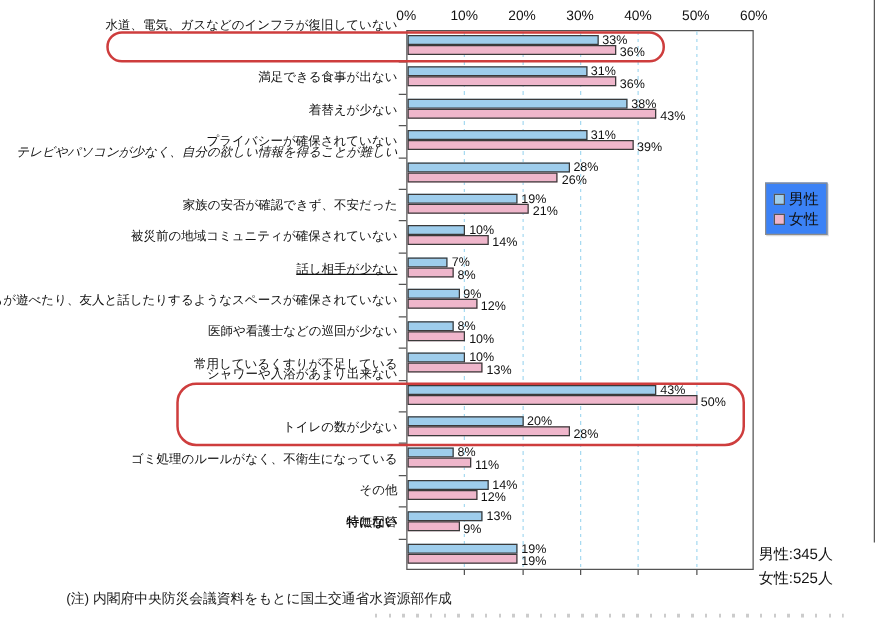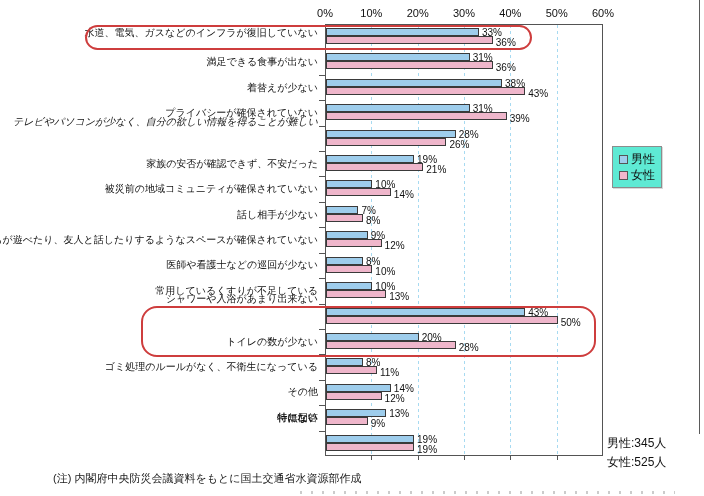--- a/index.html
+++ b/index.html
@@ -7,21 +7,21 @@
           font-family:"Liberation Sans","DejaVu Sans",sans-serif;color:#1a1a1a;}
   .plotbox{position:absolute;box-sizing:border-box;border:1px solid #545454;background:transparent;}
   .xlab{position:absolute;font-size:11px;line-height:13px;transform:translateX(-50%);white-space:nowrap;color:#111;}
   .grid{position:absolute;width:1px;background-image:repeating-linear-gradient(180deg,#a7daf1 0 3px,transparent 3px 6px);}
   .cat{position:absolute;left:0;width:318px;font-size:10px;color:#111;display:flex;align-items:center;justify-content:flex-end;white-space:nowrap;}
   .bar{position:absolute;height:8px;box-sizing:border-box;border:1px solid #3a3a3a;}
   .val{position:absolute;font-size:10px;line-height:11px;color:#111;white-space:nowrap;}
   .tickL{position:absolute;height:1px;background:#545454;}
   .tickB{position:absolute;width:1px;background:#545454;}
   .oval{position:absolute;box-sizing:border-box;border:2px solid #ce3d3d;background:transparent;z-index:6;}
-  .legend{position:absolute;box-sizing:border-box;border:1px solid #8c8c8c;background:#5eead4;padding:4px 6px;box-shadow:1px 1px 0 #d9d9d9;z-index:3;}
+  .legend{position:absolute;box-sizing:border-box;border:1px solid #8c8c8c;background:#3b82f6;padding:4px 6px;box-shadow:1px 1px 0 #d9d9d9;z-index:3;}
   .legend-item{display:flex;align-items:center;gap:3px;font-size:12px;line-height:16px;color:#111;}
   .swatch{width:9px;height:9px;box-sizing:border-box;border:1px solid #555;flex:0 0 auto;}
   .samples{position:absolute;font-size:12px;line-height:19px;color:#111;white-space:nowrap;}
   .note{position:absolute;font-size:11px;color:#1a1a1a;white-space:nowrap;margin-left:45px;}
   .frameline{position:absolute;width:1px;background:#5a5a5a;}
   .crop-strip{position:absolute;height:3px;overflow:hidden;opacity:.5;
               background-image:repeating-linear-gradient(90deg,#999 0 2px,transparent 2px 11px);}
 </style>
 </head>
 <body>
@@ -42,21 +42,21 @@
 
   <div id="gridlines">
       <div class="grid" style="left: 371.333px; top: 25px; height: 430px;"></div>
       <div class="grid" style="left: 417.667px; top: 25px; height: 430px;"></div>
       <div class="grid" style="left: 464px; top: 25px; height: 430px;"></div>
       <div class="grid" style="left: 510.333px; top: 25px; height: 430px;"></div>
       <div class="grid" style="left: 556.667px; top: 25px; height: 430px;"></div>
     </div>
 
   <div id="rows">
-      <div class="cat" style="top: 20px; height: 25.4118px;">水道、電気、ガスなどのインフラが復旧していない</div>
+      <div class="cat" style="top: 7px; height: 25.4118px;">水道、電気、ガスなどのインフラが復旧していない</div>
       <div class="bar" style="left: 326px; top: 28px; width: 152.9px; background: rgb(158, 205, 236);"></div>
       <div class="val" style="left: 481.9px; top: 27px;">33%</div>
       <div class="bar" style="left: 326px; top: 36px; width: 166.8px; background: rgb(239, 182, 203);"></div>
       <div class="val" style="left: 495.8px; top: 37px;">36%</div>
       <div class="cat" style="top: 49.4118px; height: 25.4118px;">満足できる食事が出ない</div>
       <div class="bar" style="left: 326px; top: 53.4118px; width: 143.633px; background: rgb(158, 205, 236);"></div>
       <div class="val" style="left: 472.633px; top: 52.4118px;">31%</div>
       <div class="bar" style="left: 326px; top: 61.4118px; width: 166.8px; background: rgb(239, 182, 203);"></div>
       <div class="val" style="left: 495.8px; top: 62.4118px;">36%</div>
       <div class="tickL" style="left: 319px; top: 49.4118px; width: 6px;"></div>
@@ -83,21 +83,21 @@
       <div class="val" style="left: 417.033px; top: 154.059px;">19%</div>
       <div class="bar" style="left: 326px; top: 163.059px; width: 97.3px; background: rgb(239, 182, 203);"></div>
       <div class="val" style="left: 426.3px; top: 164.059px;">21%</div>
       <div class="tickL" style="left: 319px; top: 151.059px; width: 6px;"></div>
       <div class="cat" style="top: 176.471px; height: 25.4118px;">被災前の地域コミュニティが確保されていない</div>
       <div class="bar" style="left: 326px; top: 180.471px; width: 46.3333px; background: rgb(158, 205, 236);"></div>
       <div class="val" style="left: 375.333px; top: 179.471px;">10%</div>
       <div class="bar" style="left: 326px; top: 188.471px; width: 64.8667px; background: rgb(239, 182, 203);"></div>
       <div class="val" style="left: 393.867px; top: 189.471px;">14%</div>
       <div class="tickL" style="left: 319px; top: 176.471px; width: 6px;"></div>
-      <div class="cat" style="top: 201.882px; height: 25.4118px;">話し相手が少ない</div>
+      <div class="cat" style="top: 201.882px; height: 25.4118px; text-decoration: underline;">話し相手が少ない</div>
       <div class="bar" style="left: 326px; top: 205.882px; width: 32.4333px; background: rgb(158, 205, 236);"></div>
       <div class="val" style="left: 361.433px; top: 204.882px;">7%</div>
       <div class="bar" style="left: 326px; top: 213.882px; width: 37.0667px; background: rgb(239, 182, 203);"></div>
       <div class="val" style="left: 366.067px; top: 214.882px;">8%</div>
       <div class="tickL" style="left: 319px; top: 201.882px; width: 6px;"></div>
       <div class="cat" style="top: 227.294px; height: 25.4118px;">子どもが遊べたり、友人と話したりするようなスペースが確保されていない</div>
       <div class="bar" style="left: 326px; top: 231.294px; width: 41.7px; background: rgb(158, 205, 236);"></div>
       <div class="val" style="left: 370.7px; top: 230.294px;">9%</div>
       <div class="bar" style="left: 326px; top: 239.294px; width: 55.6px; background: rgb(239, 182, 203);"></div>
       <div class="val" style="left: 384.6px; top: 240.294px;">12%</div>

